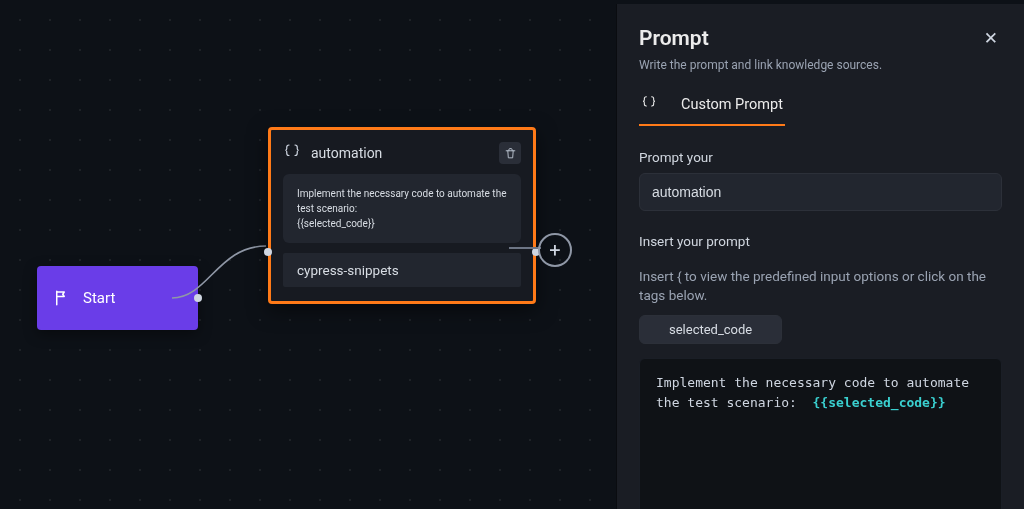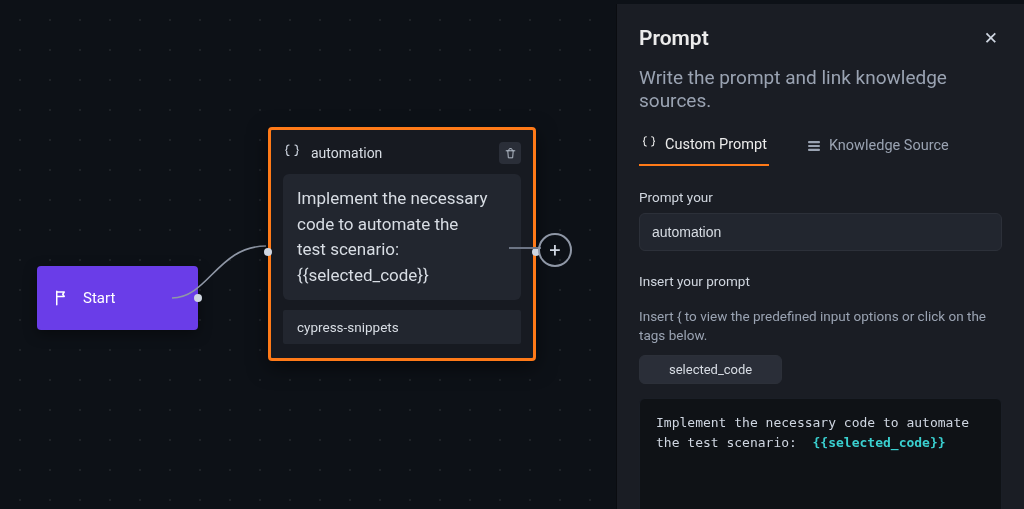--- a/index.html
+++ b/index.html
@@ -63,21 +63,21 @@
     display:flex;align-items:center;gap:10px;margin-bottom:10px;
   }
   .auto-node .title{font-size:14px;color:var(--text);flex:1;}
   .auto-node .del{
     width:22px;height:22px;border-radius:4px;background:#2a2e38;
     display:flex;align-items:center;justify-content:center;color:#b7bfcc;
     cursor:pointer;
   }
   .block{
     background:var(--card);border-radius:6px;
-    padding:12px 14px;font-size:17px;line-height:1.5;color:var(--text);
+    padding:12px 14px;font-size:10px;line-height:1.5;color:var(--text);
     margin-bottom:10px;
     white-space:pre-line;
   }
   .chip{
     background:var(--card);border-radius:2px;
     padding:9px 14px;font-size:13.5px;color:var(--text);
   }
   .auto-node .port-in{left:-7px;top:118px;}
   .auto-node .port-out{right:-7px;top:118px;}
   
@@ -99,23 +99,23 @@
     position:absolute;right:0;top:4px;width:408px;height:100%;
     background:var(--panel);
     border-left:1px solid #0a0c10;
     padding:22px 22px 18px 22px;
     box-sizing:border-box;
     overflow:hidden;
   }
   .panel .title-row{display:flex;align-items:flex-start;}
   .panel h1{margin:0;font-size:21px;font-weight:600;color:#ececec;flex:1;}
   .close{font-size:17px;cursor:pointer;color:#cfd6e1;padding:2px 4px;}
-  .sub{color:var(--text-dim);font-size:19px;margin-top:16px;}
+  .sub{color:var(--text-dim);font-size:12px;margin-top:8px;}
   .tabs{display:flex;gap:36px;margin-top:22px;border-bottom:1px solid transparent;}
-  .tab{display:flex;align-items:center;gap:8px;padding:0 2px 10px 2px;font-size:14.5px;color:var(--text-dim);cursor:pointer;}
+  .tab{display:flex;align-items:center;gap:24px;padding:0 2px 10px 2px;font-size:14.5px;color:var(--text-dim);cursor:pointer;}
   .tab.active{color:#ececec;border-bottom:2px solid var(--orange);}
   .field-label{font-size:13.5px;color:#d0d6df;margin-top:22px;margin-bottom:8px;}
   .text-input{
     width:100%;box-sizing:border-box;background:var(--card);border:1px solid var(--divider);
     border-radius:6px;padding:10px 12px;color:var(--text);font-size:14px;outline:none;
   }
   .hint{color:var(--text-dim);font-size:13.5px;margin-top:18px;line-height:1.4;}
   .tag{
     display:inline-block;background:var(--card-2);border:1px solid var(--divider);
     border-radius:6px;padding:6px 29px;font-size:13px;color:var(--text);
@@ -188,30 +188,20 @@
 
   <div class="tabs">
     <div class="tab active">
       <span>
         <svg width="16" height="16" viewBox="0 0 24 24" fill="none">
             <path d="M8 4c-2 0-3 1-3 3v2c0 1-1 2-2 2 1 0 2 1 2 2v2c0 2 1 3 3 3M16 4c2 0 3 1 3 3v2c0 1 1 2 2 2-1 0-2 1-2 2v2c0 2-1 3-3 3" stroke="#ececec" stroke-width="1.6" stroke-linecap="round"></path>
           </svg>
       </span>
       <span>Custom Prompt</span>
     </div>
-    <div class="tab">
-      <span class="ks-icon">
-        <svg width="14" height="12" viewBox="0 0 14 12" fill="none">
-          <rect x="1" y="1" width="12" height="2.2" rx="1" fill="#9aa3b2"></rect>
-          <rect x="1" y="4.9" width="12" height="2.2" rx="1" fill="#9aa3b2"></rect>
-          <rect x="1" y="8.8" width="12" height="2.2" rx="1" fill="#9aa3b2"></rect>
-        </svg>
-      </span>
-      <span>Knowledge Source</span>
-    </div>
   </div>
 
   <div class="field-label">Prompt your</div>
   <input class="text-input" value="automation" style="">
 
   <div class="field-label">Insert your prompt</div>
   <div class="hint">Insert { to view the predefined input options or click on the tags below.</div>
   <span class="tag">selected_code</span>
 
   <div class="code-area"><span>Implement the necessary code to automate the test scenario:  </span><span class="var">{{selected_code}}</span></div>

